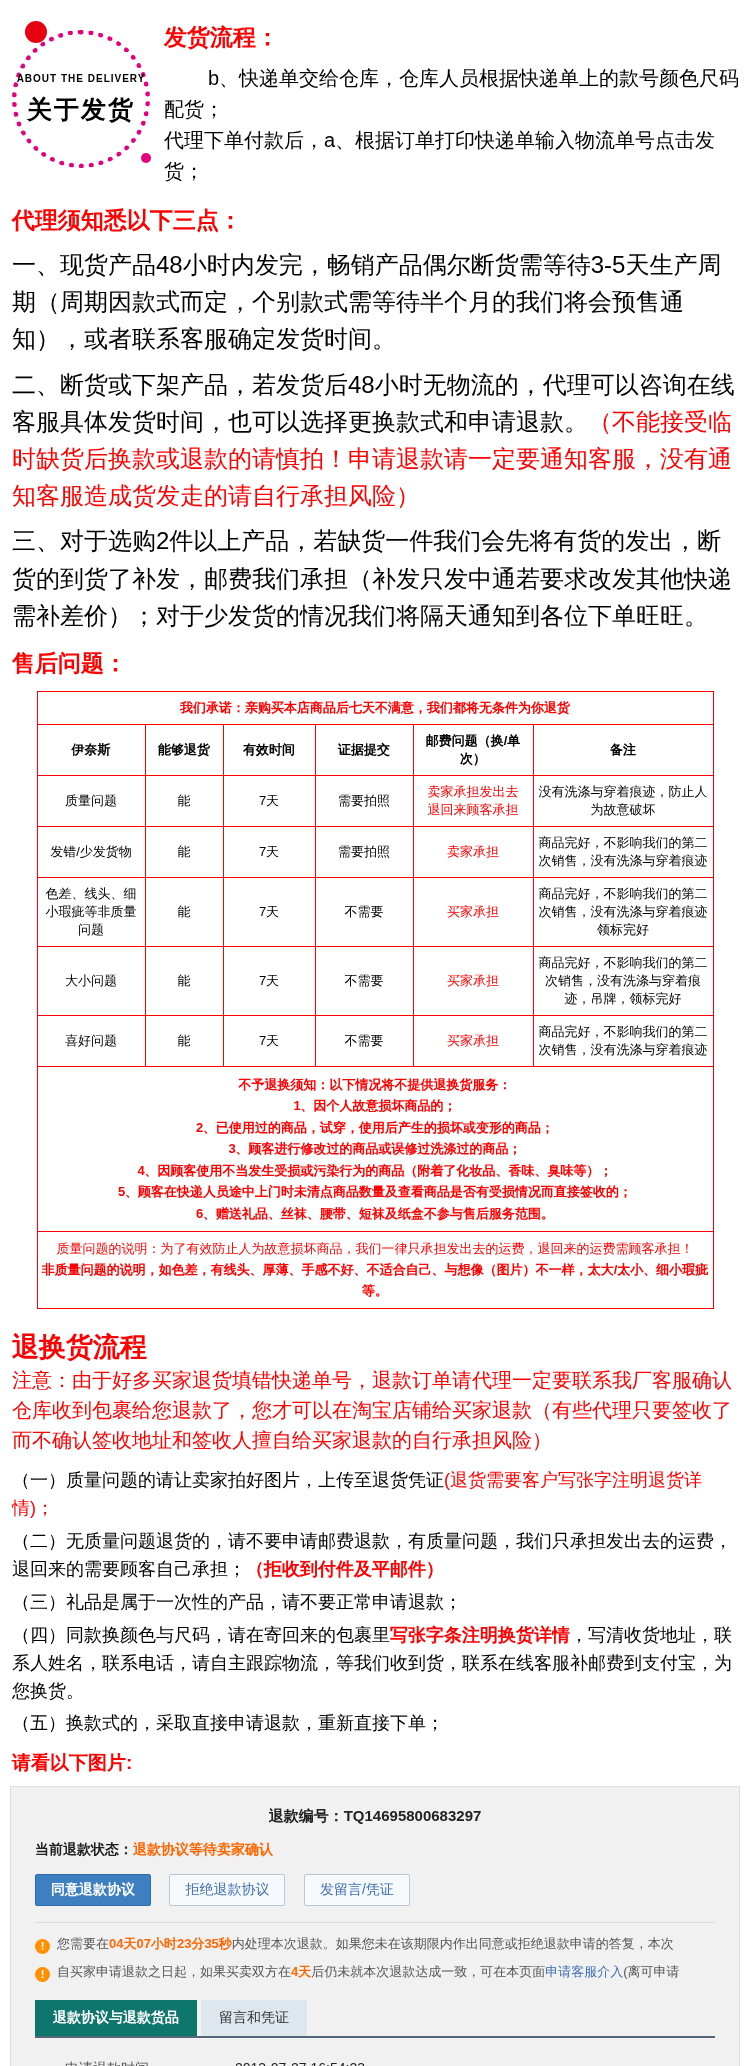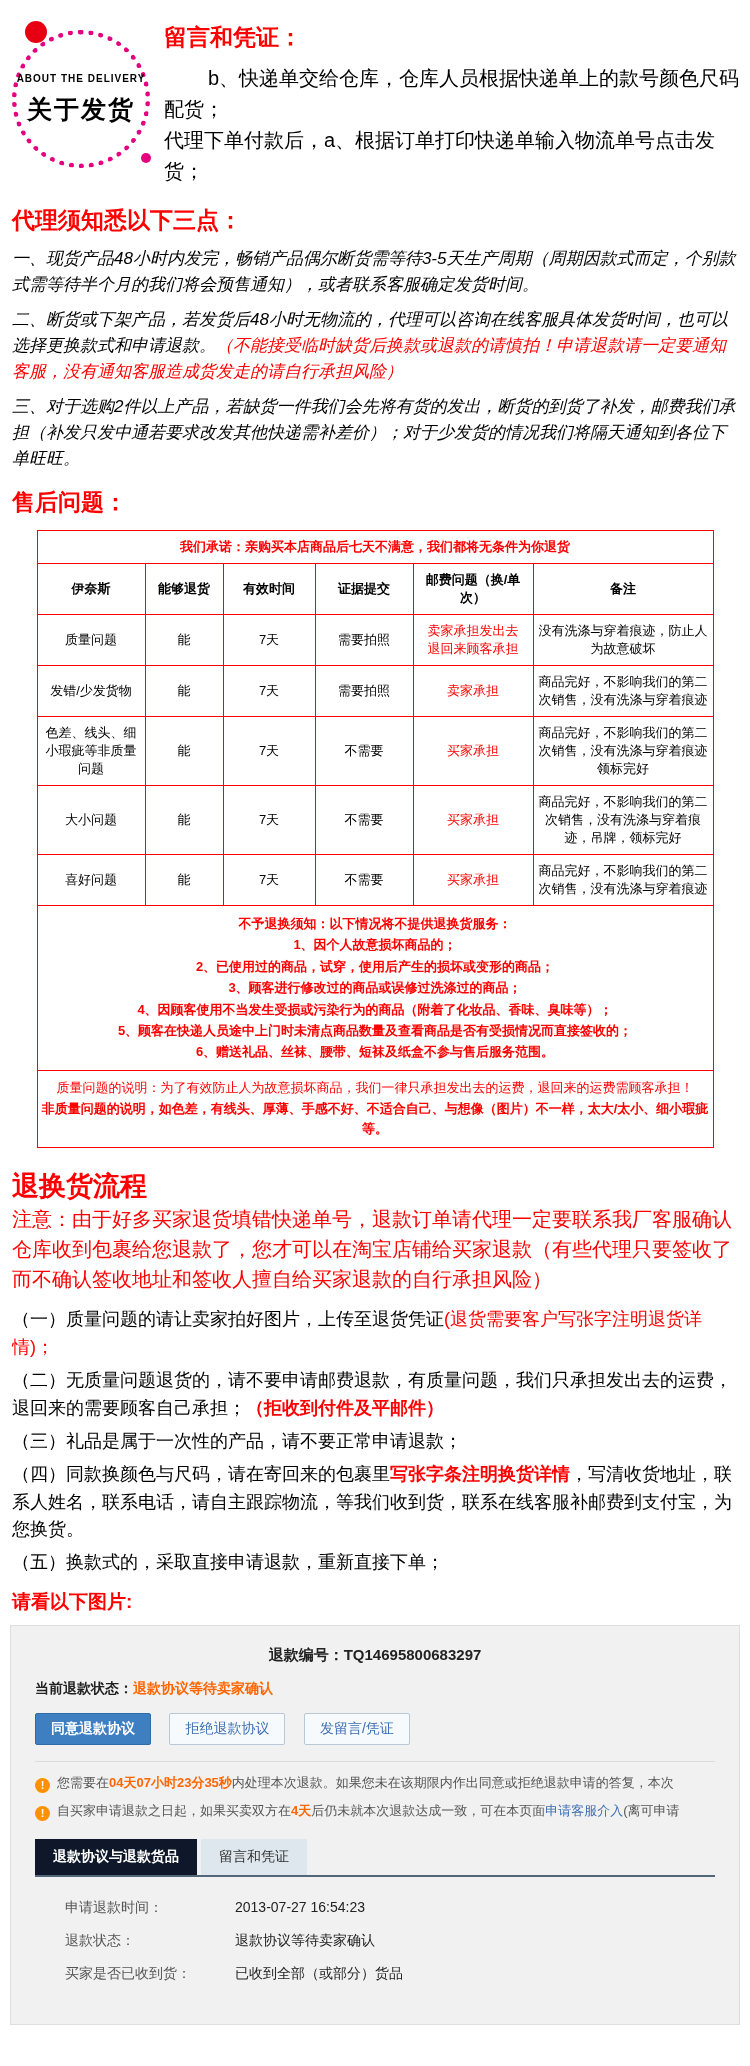--- a/index.html
+++ b/index.html
@@ -15,21 +15,21 @@
   .badge-dot2 { position:absolute; bottom:0; right:-6px; width:10px; height:10px; border-radius:50%; background:#e4007f; }
   .badge-arc { font-size:10px; font-weight:bold; letter-spacing:1px; margin-bottom:9px; white-space:nowrap; }
   .badge-title { font-size:25px; font-weight:bold; letter-spacing:2px; }
   .hero-right { padding:2px 0 0 14px; }
   .h-red { color:#ff0000; font-size:23px; font-weight:bold; margin-bottom:10px; }
   .para { font-size:20px; line-height:1.55; }
   .line-b { text-indent:44px; margin-top:10px; }
 
   .section { padding:0 12px; }
   .mt14 { margin-top:14px; }
-  .p-block { font-size:17px; line-height:1.55; margin-bottom:8px;font-style:italic; }
+  .p-block { font-size:24px; line-height:1.55; margin-bottom:8px; }
   .red { color:#ff0000; }
 
   
   .aftersale-table { width:676px; margin:12px auto 0; border-collapse:collapse; table-layout:fixed; }
   .aftersale-table td { border:1px solid #ff0000; padding:7px 4px; text-align:center; vertical-align:middle; font-size:13px; }
   .promise { color:#ff0000; font-weight:bold; font-size:15px; padding:11px 4px; }
   .col-head { font-weight:bold; font-size:14px; }
   .postage { color:#ff0000; white-space:pre-line; }
   .remark { font-size:12px; text-align:center; }
   .notes-cell { text-align:left; color:#ff0000; font-weight:bold; font-size:13px; line-height:1.65; padding:9px 10px; }
@@ -55,41 +55,41 @@
   .btn-agree { background:#3e7fc1; color:#fff; border:1px solid #2f6daa; font-weight:bold; }
   .btn-plain { background:#f7fafc; color:#3d6fb3; border:1px solid #b9c8d6; }
   .divider { border-top:1px solid #dcdcdc; margin:12px 0; }
   .notice-line { font-size:13px; color:#555; margin:9px 0; white-space:nowrap; overflow:hidden; }
   .bang { display:inline-block; width:15px; height:15px; line-height:15px; border-radius:50%; background:#ff9000;
           color:#fff; font-size:11px; font-weight:bold; text-align:center; margin-right:7px; vertical-align:-2px; }
   .hl-orange { color:#ff6600; font-weight:bold; }
   .link-blue { color:#3d6fb3; }
   .tabs { margin-top:18px; border-bottom:2px solid #54677a; display:flex; }
   .tab { font-size:14px; padding:9px 18px; cursor:pointer; }
-  .tab.active { background:#0f172a; color:#fff; font-weight:bold; }
+  .tab.active { background:#0f766e; color:#fff; font-weight:bold; }
   .tab.inactive { background:#dfe7ee; color:#333; margin-left:4px; }
   .details { padding:22px 0 0 30px; }
   .detail-row { font-size:14px; margin-bottom:15px; color:#333; white-space:nowrap; }
   .detail-label { display:inline-block; width:170px; text-align:left; color:#555; }
   .detail-value { color:#222; }
 </style>
 </head>
 <body>
 
 <div class="page">
 
   <div class="hero">
     <div class="badge">
       <span class="badge-dot1"></span>
       <span class="badge-dot2"></span>
       <div class="badge-arc">ABOUT THE DELIVERY</div>
       <div class="badge-title">关于发货</div>
     </div>
     <div class="hero-right">
-      <h2 class="h-red">留言和凭证：</h2>
+      <h2 class="h-red">发货流程：</h2>
       <p class="para line-b">b、快递单交给仓库，仓库人员根据快递单上的款号颜色尺码配货；</p>
       <p class="para">代理下单付款后，a、根据订单打印快递单输入物流单号点击发货；</p>
     </div>
   </div>
 
   <div class="section">
     <h2 class="h-red mt14">代理须知悉以下三点：</h2>
     <p class="p-block">一、现货产品48小时内发完，畅销产品偶尔断货需等待3-5天生产周期（周期因款式而定，个别款式需等待半个月的我们将会预售通知），或者联系客服确定发货时间。</p>
     <p class="p-block"><span>二、断货或下架产品，若发货后48小时无物流的，代理可以咨询在线客服具体发货时间，也可以选择更换款式和申请退款。</span><span class="red">（不能接受临时缺货后换款或退款的请慎拍！申请退款请一定要通知客服，没有通知客服造成货发走的请自行承担风险）</span></p>
     <p class="p-block">三、对于选购2件以上产品，若缺货一件我们会先将有货的发出，断货的到货了补发，邮费我们承担（补发只发中通若要求改发其他快递需补差价）；对于少发货的情况我们将隔天通知到各位下单旺旺。</p>

